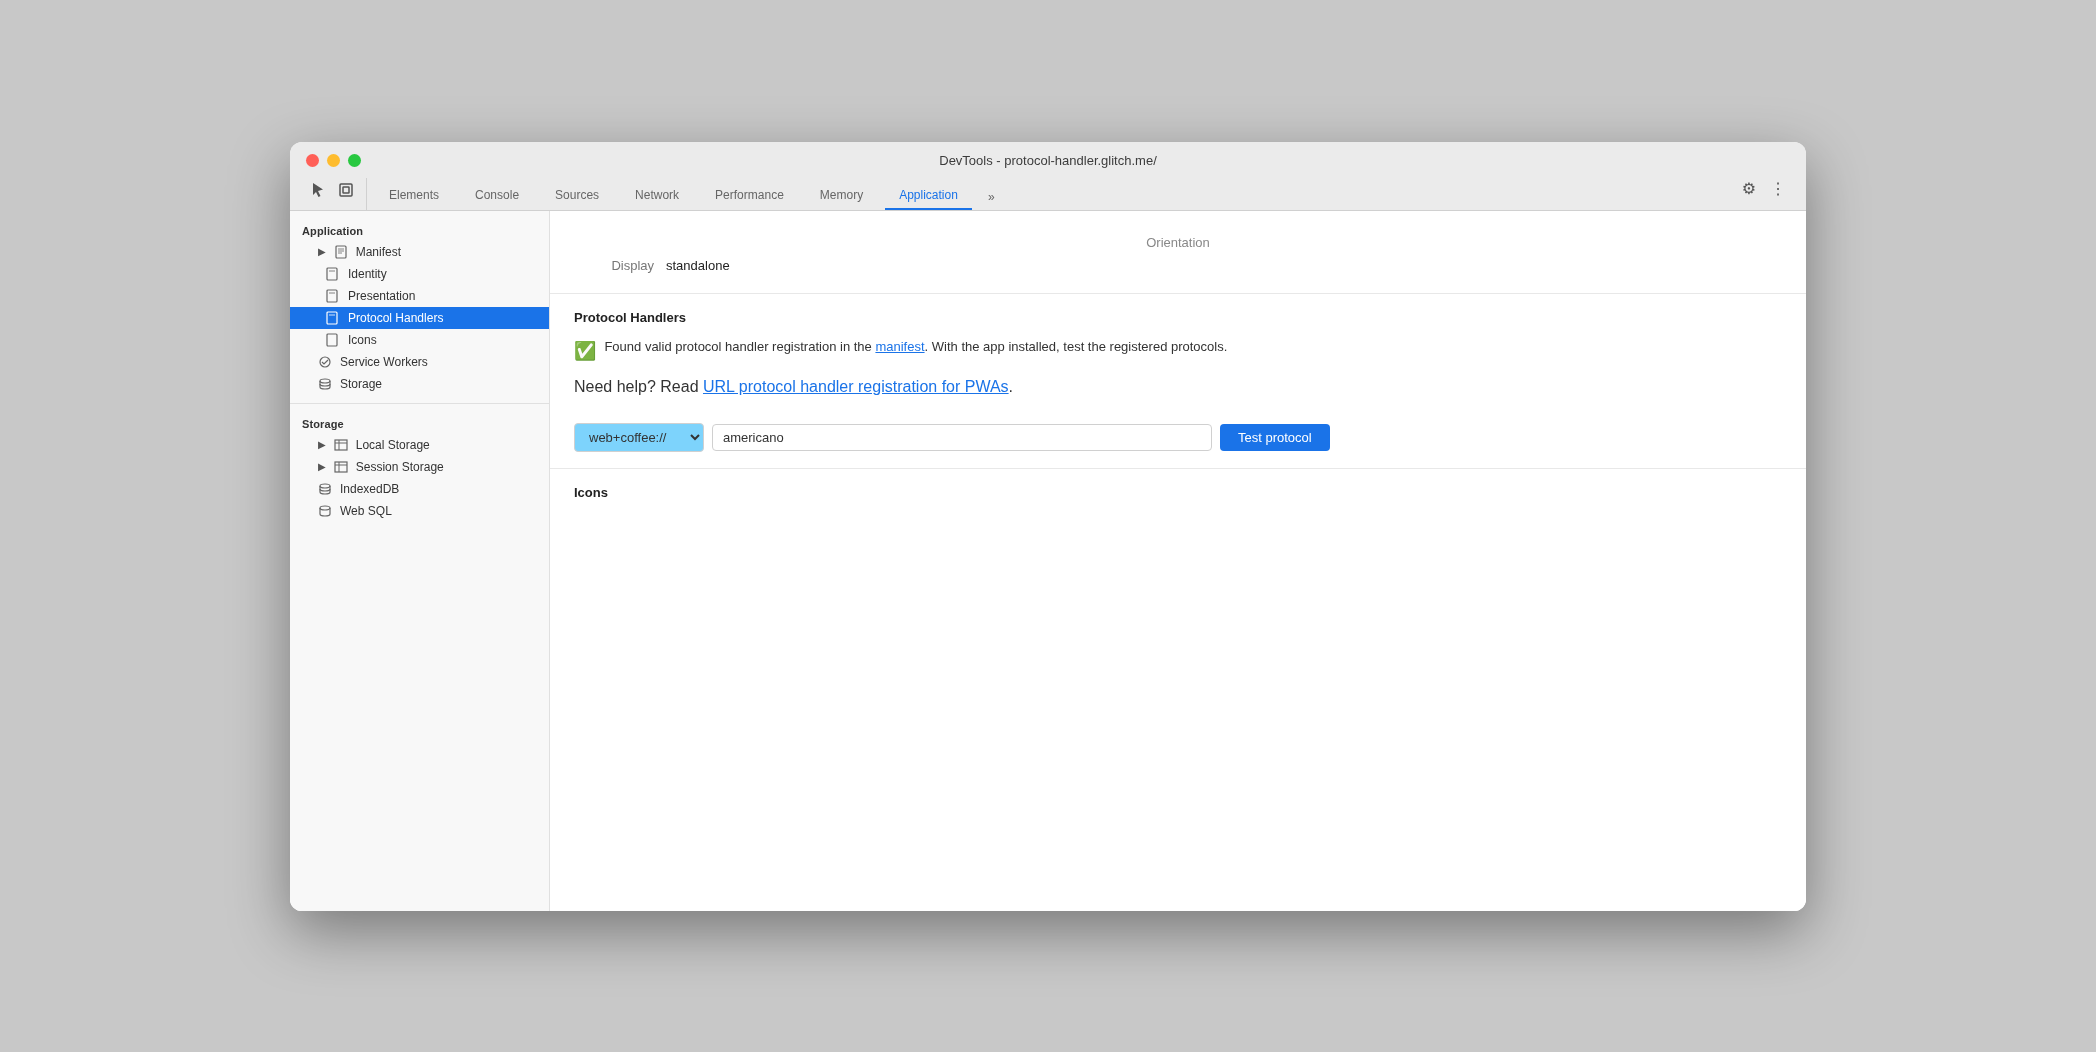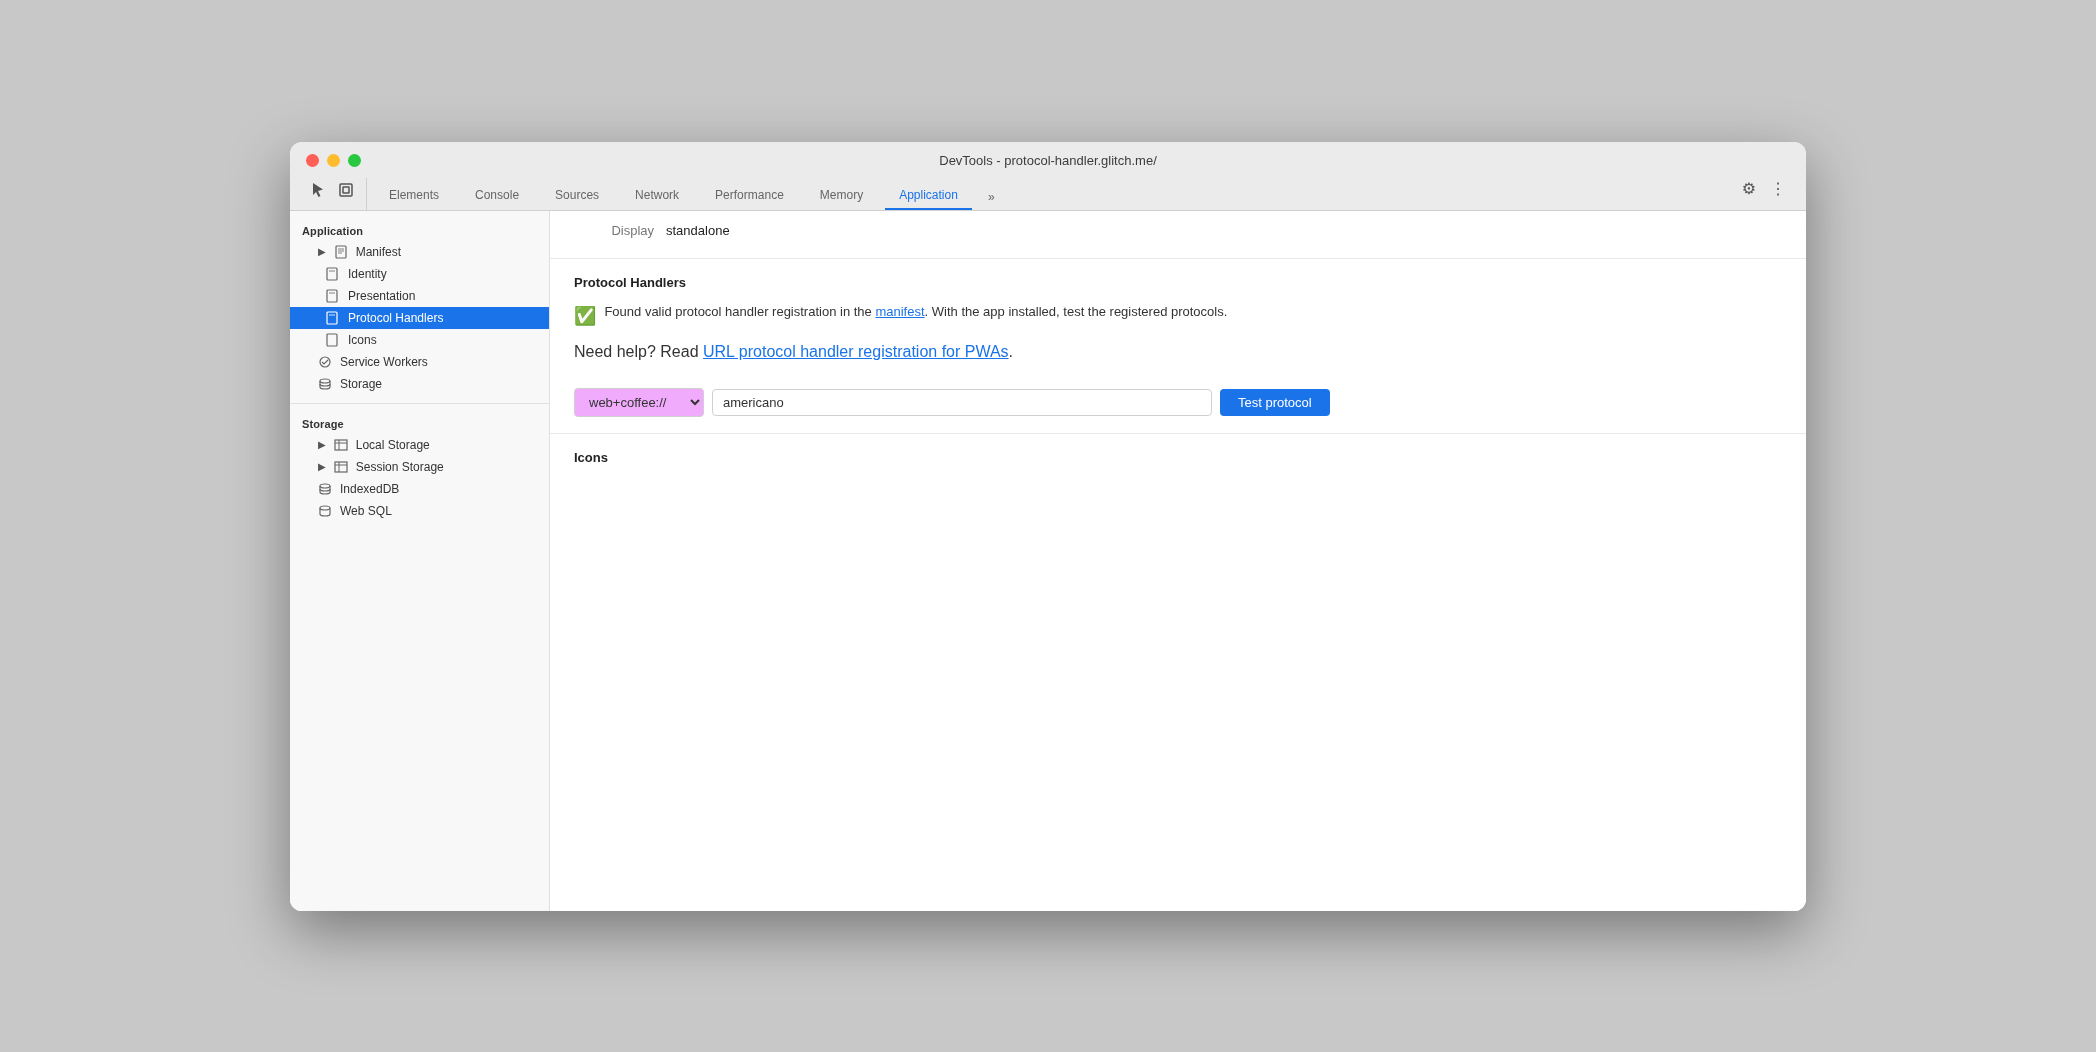--- a/index.html
+++ b/index.html
@@ -241,21 +241,21 @@
     .protocol-row {
       display: flex;
       align-items: center;
       gap: 8px;
     }
     .protocol-select {
       padding: 5px 10px;
       font-size: 13px;
       border: 1px solid #d0d0d0;
       border-radius: 4px;
-      background: #f0abfc;
+      background: #7dd3fc;
       color: #333;
       cursor: pointer;
       min-width: 130px;
     }
     .protocol-input {
       flex: 1;
       padding: 5px 10px;
       font-size: 13px;
       border: 1px solid #d0d0d0;
       border-radius: 4px;
@@ -449,20 +449,21 @@
             <path d="M2 4v6c0 1.1 2.24 2 5 2s5-.9 5-2V4" fill="none" stroke="currentColor" stroke-width="1.2"></path>
           </svg>
         </span>
         <span>Web SQL</span>
       </div>
     </div>
 
     <div class="panel">
 
       <div class="panel-top">
+        <div class="orientation-label">Orientation</div>
         <div class="panel-row">
           <span class="panel-label">Display</span>
           <span class="panel-value">standalone</span>
         </div>
       </div>
 
       <div class="panel-section">
         <div class="section-title">Protocol Handlers</div>
         <div class="success-message">
           <span class="check-icon">✅</span>

